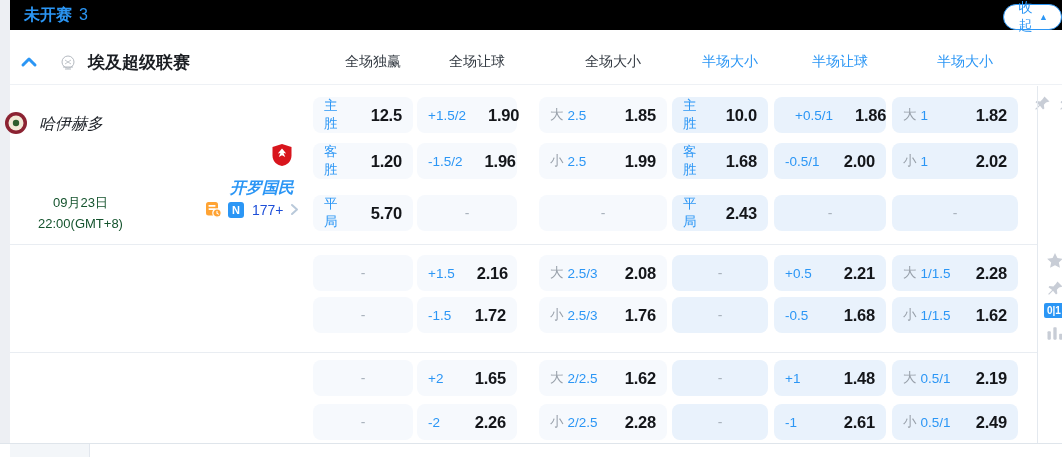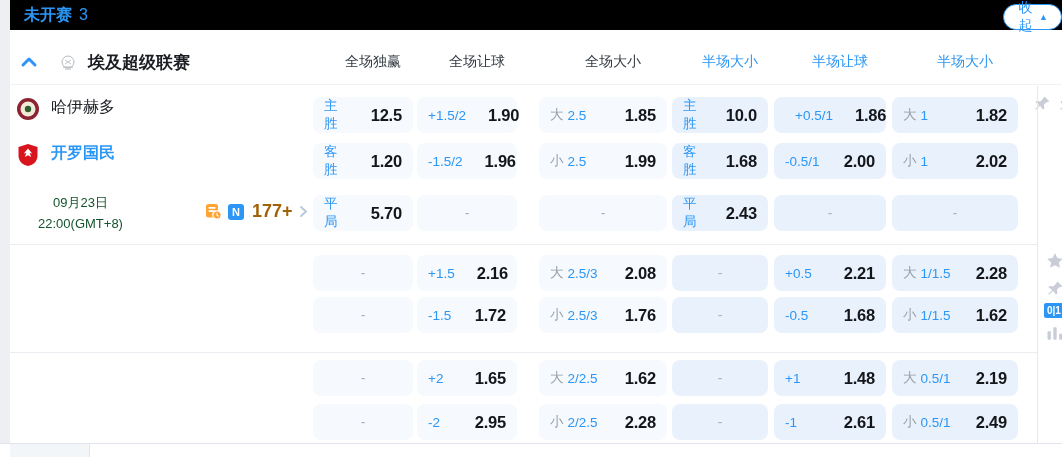--- a/index.html
+++ b/index.html
@@ -31,33 +31,33 @@
   .cell { position:absolute; border-radius:8px; display:flex; align-items:center;
           justify-content:space-between; padding:0 11px; pointer-events:auto; cursor:pointer;gap:22px; }
   .cell.full { background:#f6f9fd; }
   .cell.half { background:#e9f2fc; }
   .lab-group { display:flex; align-items:center; gap:4px; }
   .pre { color:#98a0aa; font-size:13.5px; }
   .lab { color:#2b96f5; font-size:13.5px; }
   .val { color:#14161a; font-size:16.5px; font-weight:bold; letter-spacing:-0.2px; }
   .dash { color:#aab3bd; font-size:14px; margin:0 auto; }
 
-  .team-row { position:absolute; left:16px; width:290px; height:38px; display:flex; align-items:flex-start;
-              gap:11px; cursor:pointer; }
+  .team-row { position:absolute; left:4px; width:290px; height:38px; display:flex; align-items:flex-end;
+              gap:11px; cursor:pointer;font-style:italic; }
   .team-logo { width:24px; height:24px; flex:0 0 24px; }
   .team-name { font-size:16px; color:#20242a; }
   .team-name.away { color:#2b96f5; font-weight:bold; }
 
   .date-block { position:absolute; left:8px; top:192px; width:145px; text-align:center;
                 font-size:13px; color:#14532d; line-height:21px; }
   .meta-cluster { position:absolute; left:205px; top:201px; display:flex; align-items:center; gap:6px;
                   cursor:pointer; }
   .ic-n { width:16px; height:16px; border-radius:3px; background:#2b96f5; color:#fff; font-size:11px;
           font-weight:bold; display:flex; align-items:center; justify-content:center; }
-  .markets-count { font-size:18px; color:#a16207; margin-left:2px;font-weight:bold; }
+  .markets-count { font-size:14px; color:#1d4ed8; margin-left:2px; }
 
   .sep { position:absolute; left:10px; width:1027px; height:1px; background:#e9edf2; }
   .v-divider { position:absolute; left:1037px; top:86px; width:1px; height:357px; background:#e4e9ef; }
   .bottom-border { position:absolute; left:0; top:443px; width:1062px; height:1px; background:#dfe5eb; }
   .bottom-strip { position:absolute; left:0; top:444px; width:1062px; height:13px; background:#fff; }
   .bottom-strip .blk { position:absolute; left:10px; top:0; width:80px; height:13px; background:#f3f6f9;
                        border-right:1px solid #e2e7ee; }
 
   .rail-icon { position:absolute; left:1044px; width:22px; height:20px; cursor:pointer; }
   .rail-badge { position:absolute; left:1044px; top:303px; height:15px; padding:0 3px; background:#2b96f5;
@@ -108,21 +108,21 @@
 
   <div class="team-row" style="top:97px;">
     <svg class="team-logo" viewBox="0 0 24 24">
       <circle cx="12" cy="12" r="11" fill="#8c2332"></circle>
       <circle cx="12" cy="12" r="7.5" fill="#f2ead8"></circle>
       <circle cx="12" cy="12" r="3.2" fill="#2e5e2e"></circle>
     </svg>
     <span class="team-name">哈伊赫多</span>
   </div>
 
-  <div class="team-row" style="top:143px;">
+  <div class="team-row" style="top:143px;flex-direction:column;">
     <svg class="team-logo" viewBox="0 0 24 24">
       <path d="M12 1l9.5 3v8.5c0 6.5-5 9.7-9.5 10.5C7.5 22.2 2.5 19 2.5 12.5V4z" fill="#d8151d"></path>
       <path d="M12 5.5l4.2 5-2.6-.6 1.6 4.1-3.2-1.7-3.2 1.7 1.6-4.1-2.6.6z" fill="#fff"></path>
     </svg>
     <span class="team-name away">开罗国民</span>
   </div>
 
   <div class="date-block">
     <div>09月23日</div>
     <div>22:00(GMT+8)</div>
@@ -340,21 +340,21 @@
         </span>
         <span class="val">2.19</span>
       </div>
       <div class="cell full" style="left: 313px; top: 404px; width: 100px; height: 36px;">
         <span class="dash">-</span>
       </div>
       <div class="cell full" style="left: 417px; top: 404px; width: 100px; height: 36px;">
         <span class="lab-group">
           <span class="lab">-2</span>
         </span>
-        <span class="val">2.95</span>
+        <span class="val">2.26</span>
       </div>
       <div class="cell full" style="left: 539px; top: 404px; width: 128px; height: 36px;">
         <span class="lab-group">
           <span class="pre">小</span>
           <span class="lab">2/2.5</span>
         </span>
         <span class="val">2.28</span>
       </div>
       <div class="cell half" style="left: 672px; top: 404px; width: 96px; height: 36px;">
         <span class="dash">-</span>

